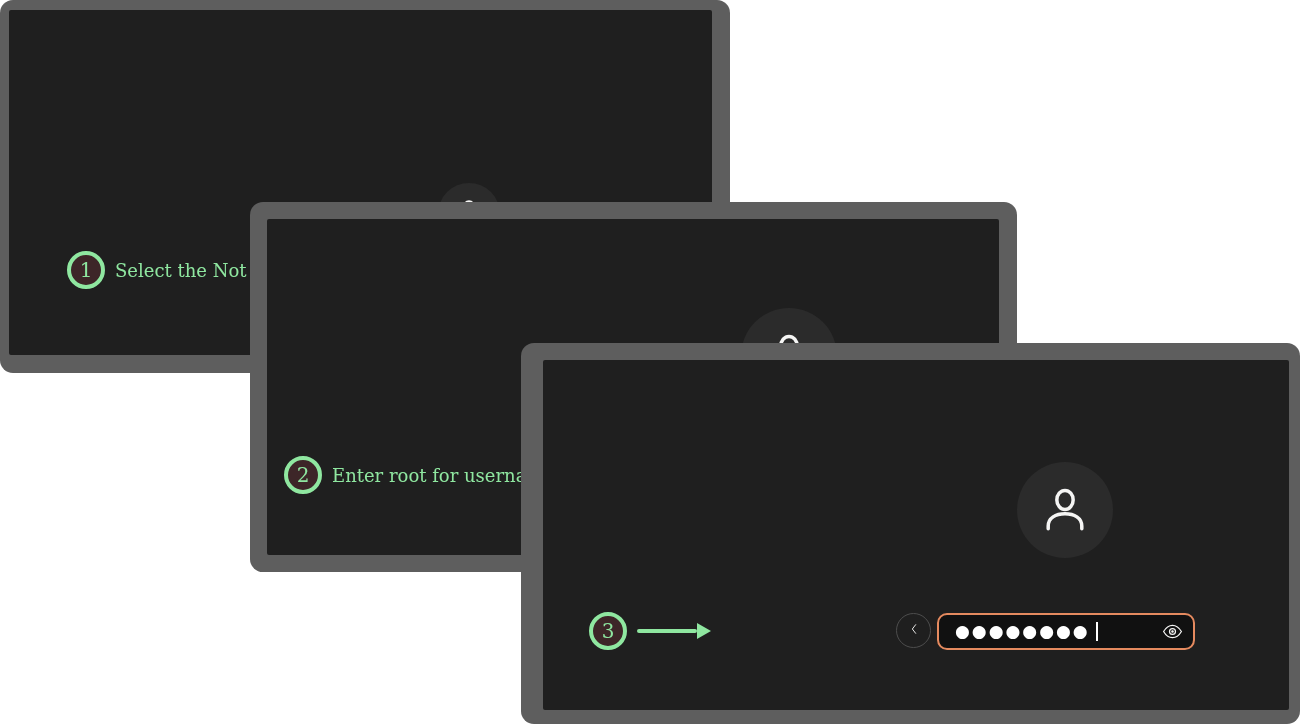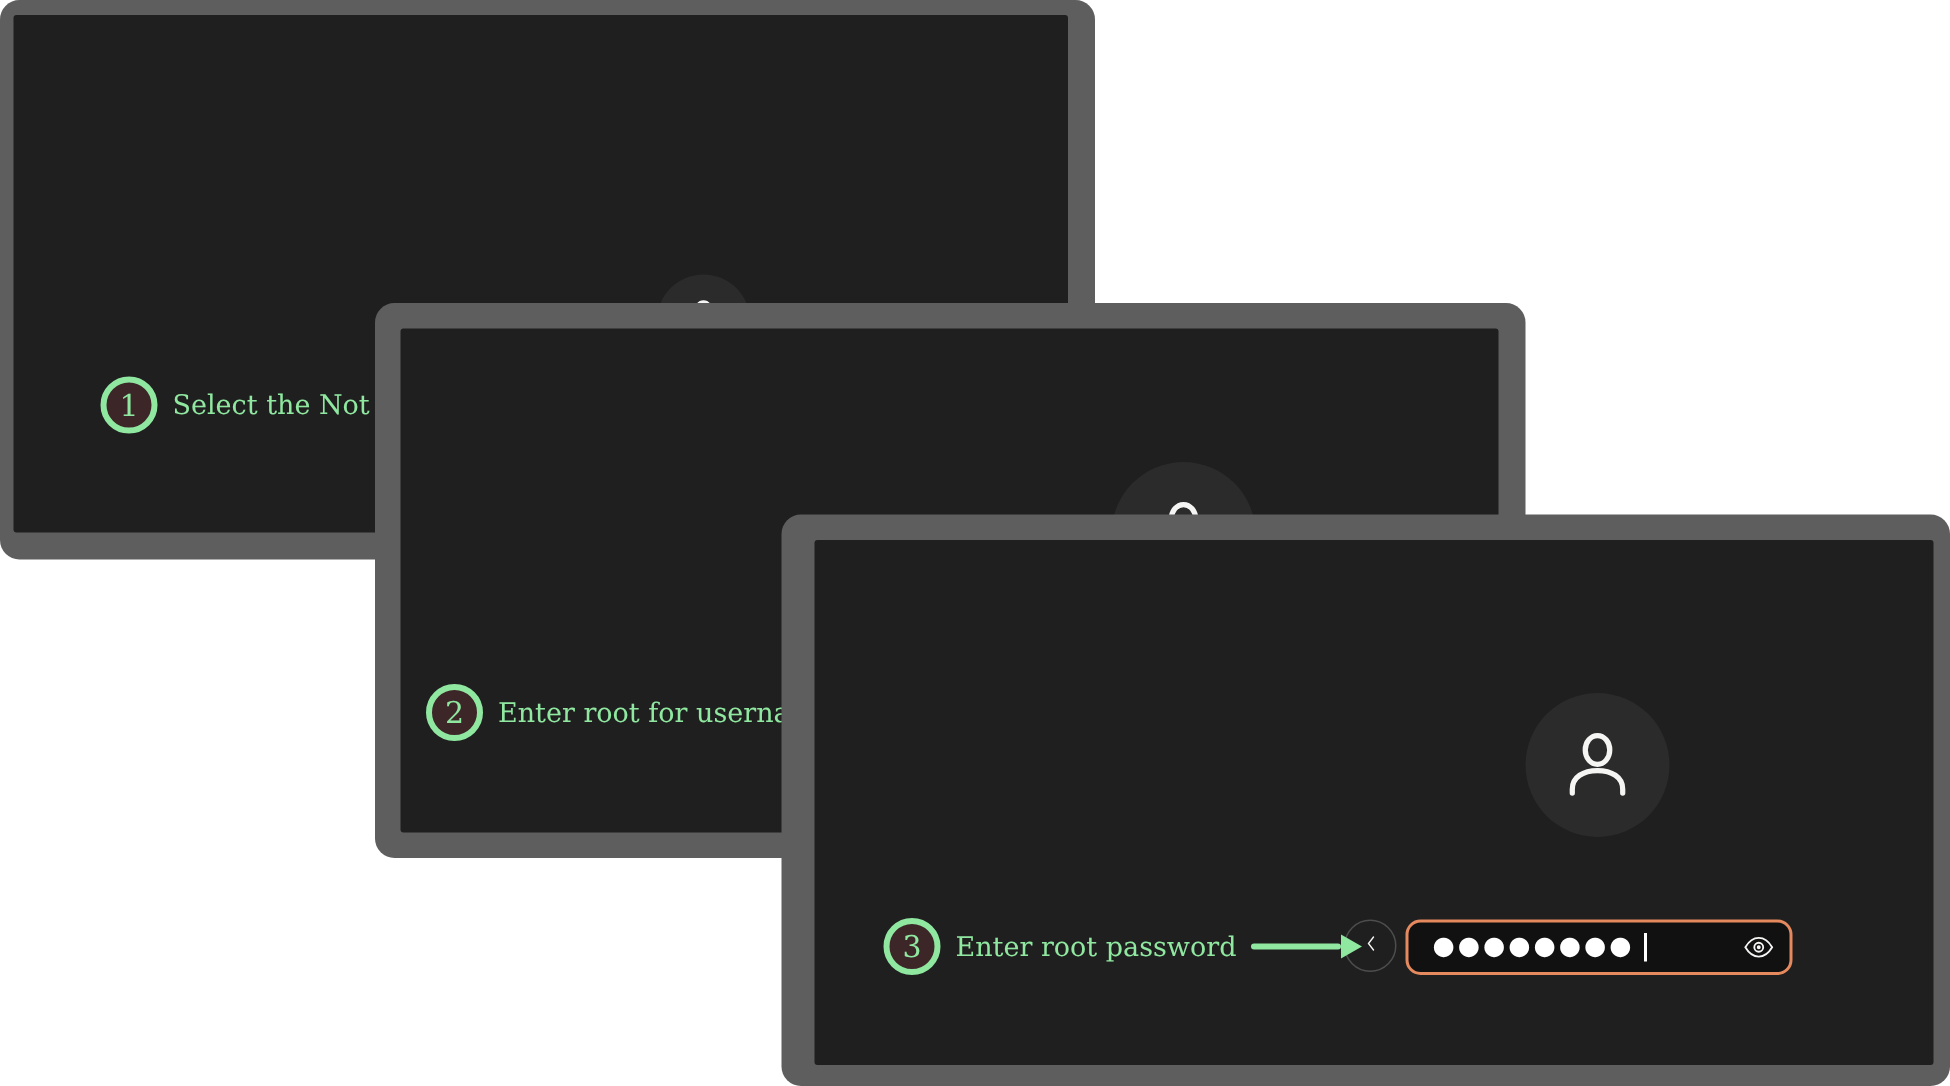--- a/index.html
+++ b/index.html
@@ -163,21 +163,20 @@
           <circle cx="12" cy="12" r="3.4"></circle>
           <circle cx="12" cy="12" r="0.8" fill="currentColor"></circle>
         </svg>
       </button>
     </div>
 
     <div class="annot annot-3">
       <div class="badge">
         <span>3</span>
       </div>
-      <span class="annot-label">Enter root password</span>
       <span class="arrow">
         <span class="arrow-line"></span>
           <span class="arrow-head"></span>
       </span>
     </div>
 
   </div>
 </div>
 
 </body></html>

